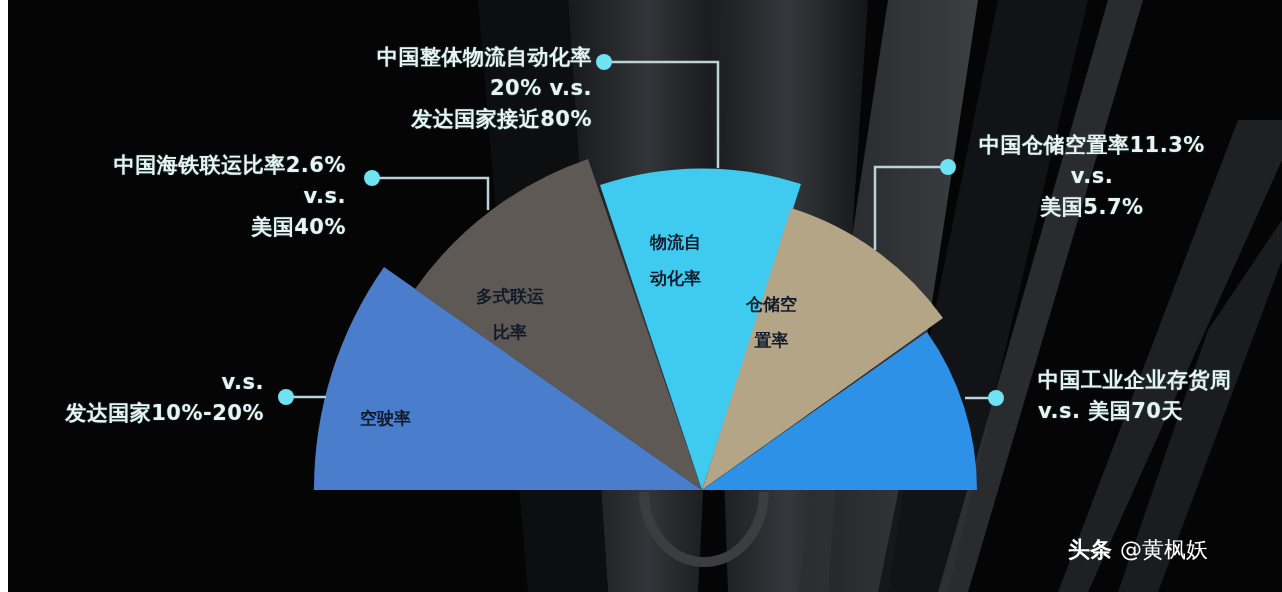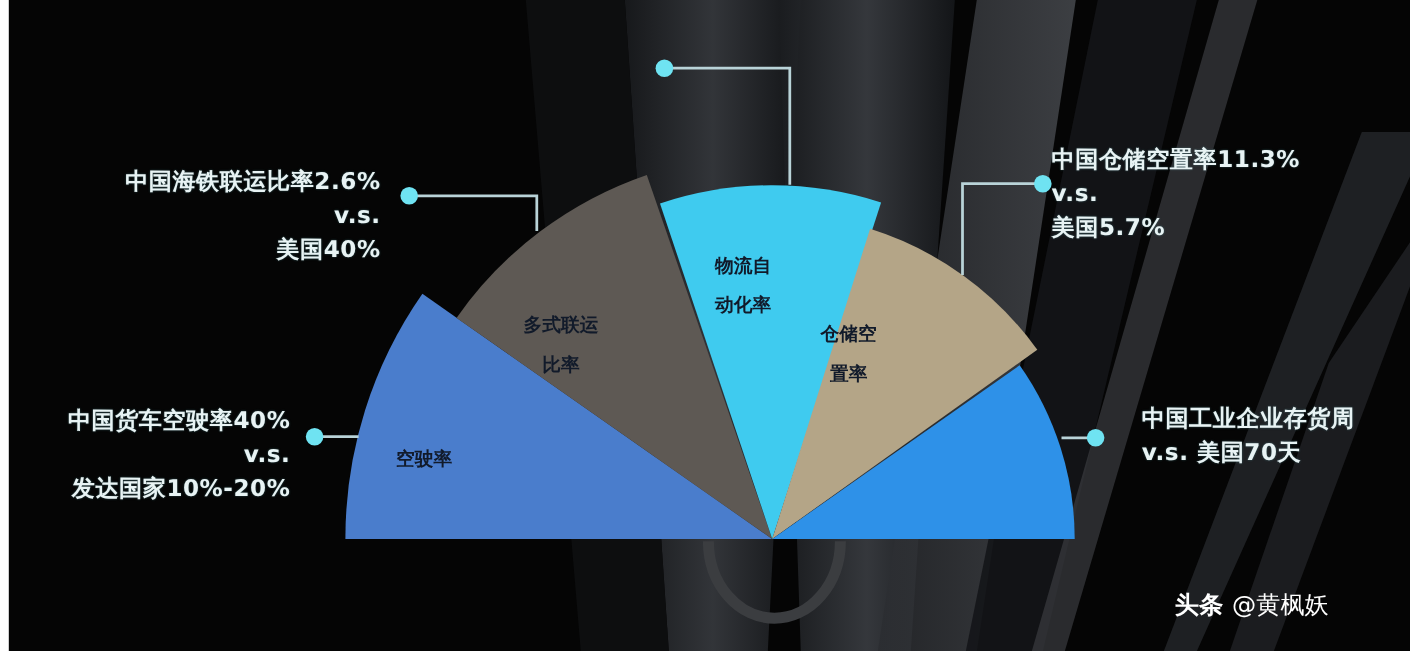--- a/index.html
+++ b/index.html
@@ -74,32 +74,36 @@
   </div>
   <div class="slice-label" style="left:642px;top:224px;">
     <div>物流自</div>
     <div>动化率</div>
   </div>
   <div class="slice-label" style="left:738px;top:286px;text-align:center;">
     <div>仓储空</div>
     <div>置率</div>
   </div>
 
+  <div class="note right-align" style="right:690px;top:42px;">
+    <div>中国整体物流自动化率</div>
+    <div>20% v.s.</div>
+    <div>发达国家接近80%</div>
+  </div>
   <div class="note right-align" style="right:936px;top:150px;">
     <div>中国海铁联运比率2.6%</div>
     <div>v.s.</div>
     <div>美国40%</div>
   </div>
-  <div class="note left-align" style="left:948px;top:130px;">
+  <div class="note left-align" style="left:971px;top:130px;text-align:center;">
     <div>中国仓储空置率11.3%</div>
     <div>v.s.</div>
     <div>美国5.7%</div>
   </div>
   <div class="note right-align" style="right:1018px;top:367px;">
-    <div>中国货车空驶率40%</div>
     <div>v.s.</div>
     <div>发达国家10%-20%</div>
   </div>
   <div class="note left-align" style="left:1030px;top:365px;">
     <div>中国工业企业存货周</div>
     <div>v.s. 美国70天</div>
   </div>
 
   <div id="watermark">
     <span class="brand">头条</span><span>@黄枫妖</span>

